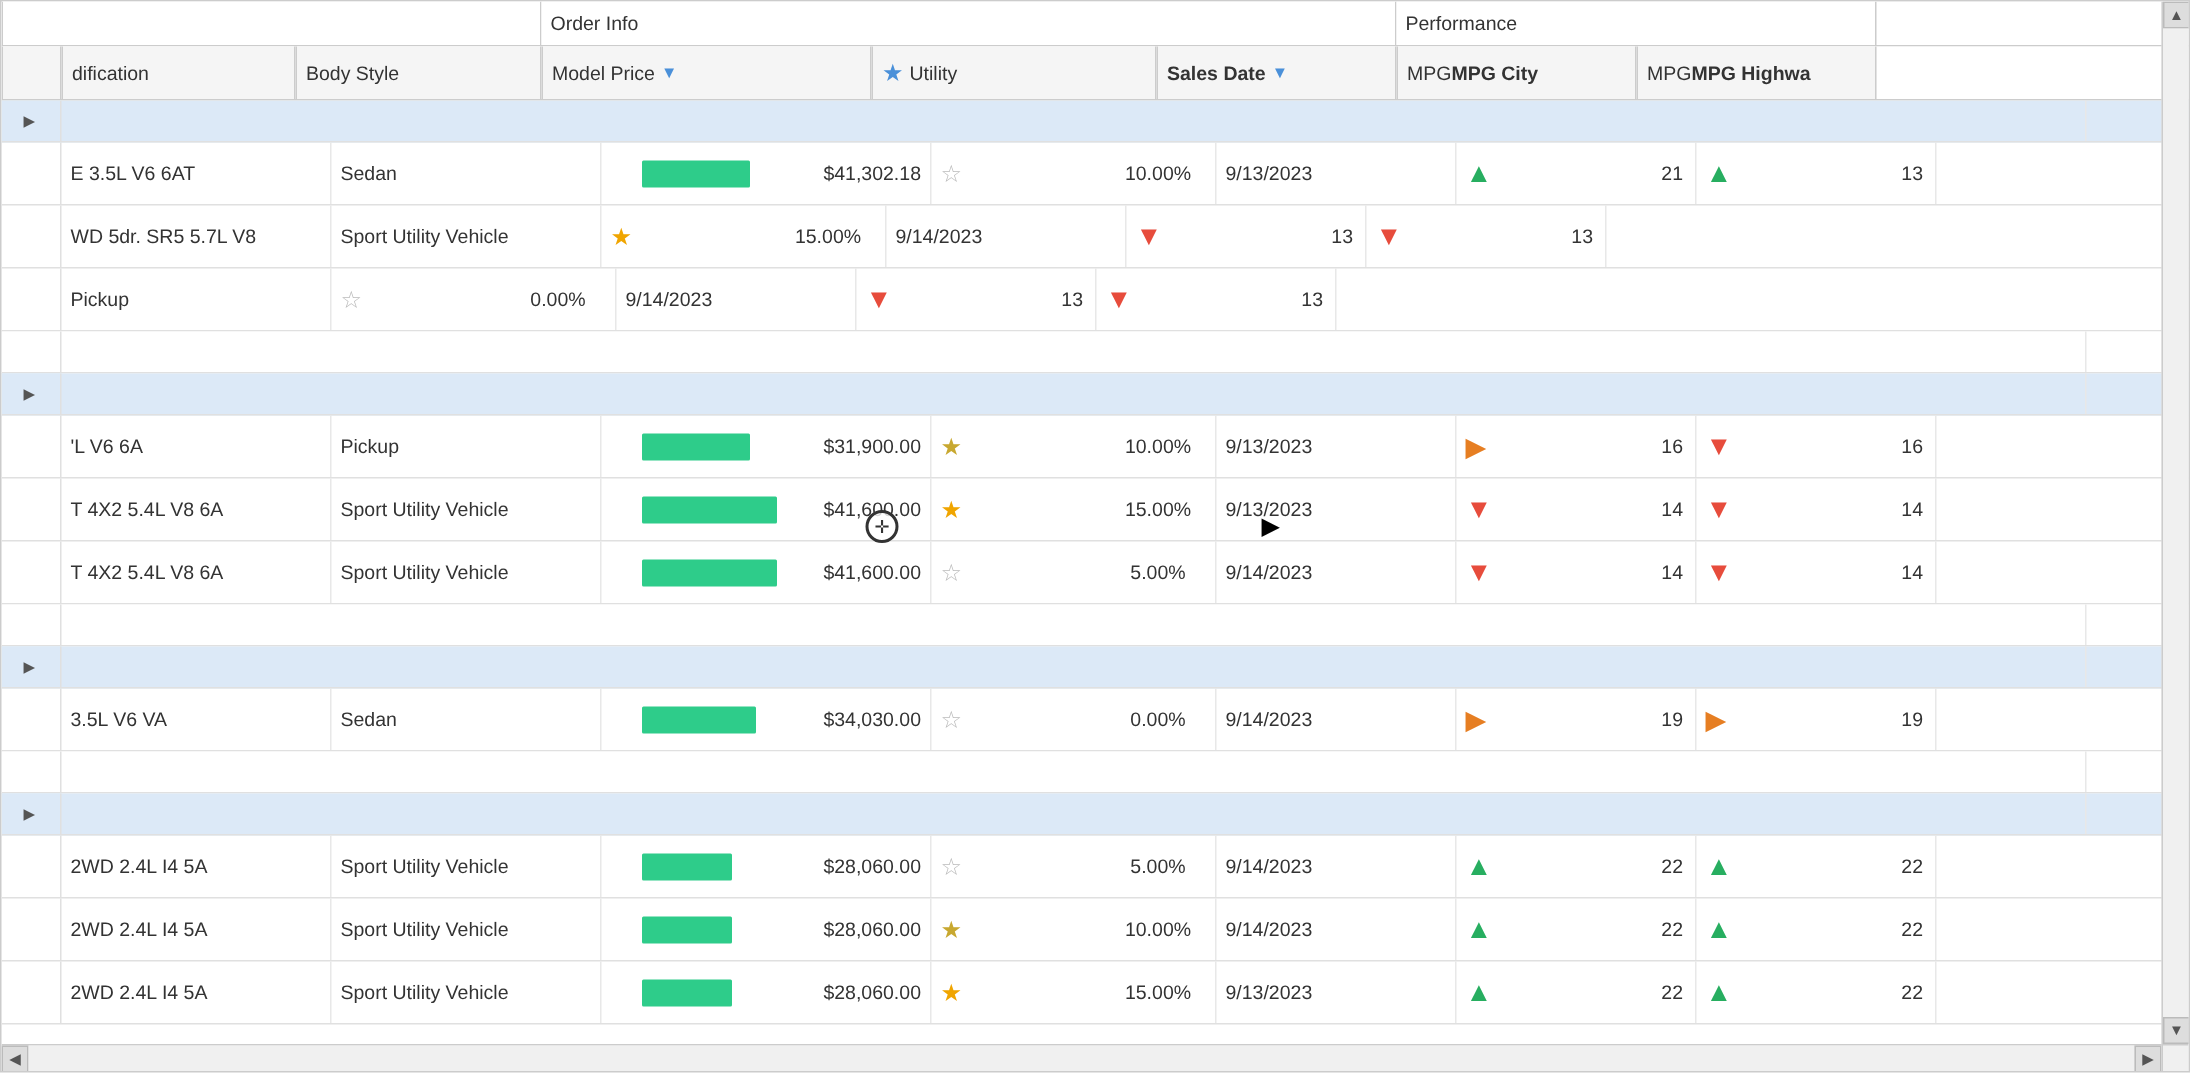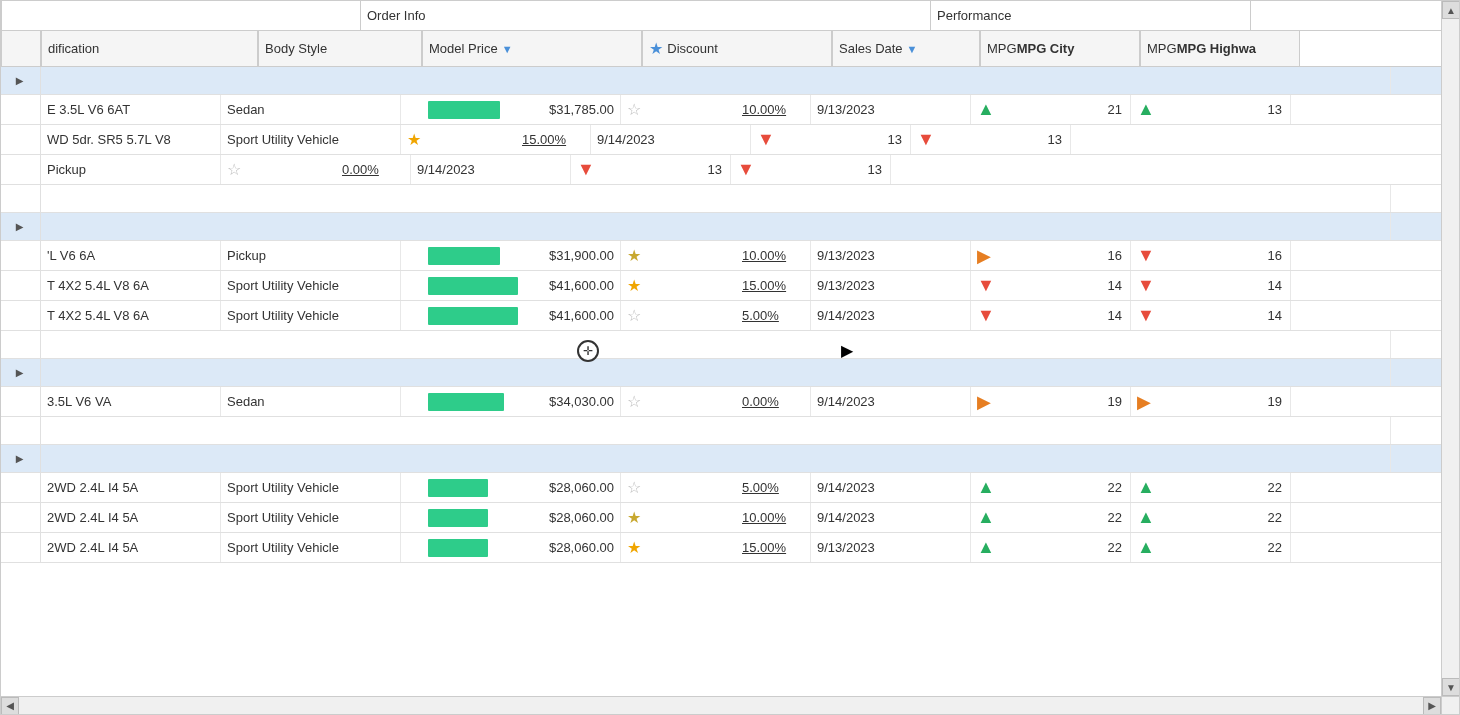--- a/index.html
+++ b/index.html
@@ -44,28 +44,28 @@
       background: #fff;
       border-right: 1px solid #ccc;
       font-weight: normal;
       text-align: right;
     }
 
     .header-cell.col-modification { width: 180px; flex-shrink: 0; }
     .header-cell.col-body-style { width: 164px; flex-shrink: 0; }
     .header-cell.col-model-price { width: 220px; flex-shrink: 0; }
     .header-cell.col-discount { width: 190px; flex-shrink: 0; }
-    .header-cell.col-sales-date { width: 148px; flex-shrink: 0; }
+    .header-cell.col-sales-date { width: 160px; flex-shrink: 0; font-weight: bold; }
     .header-cell.col-mpg-city { width: 160px; flex-shrink: 0; }
     .header-cell.col-mpg-highway { width: 160px; flex-shrink: 0; }
 
     
     .data-row {
       display: flex;
-      height: 30px;
+      height: 42px;
       border-bottom: 1px solid #e0e0e0;
       align-items: center;
     }
 
     .data-row.group-row {
       height: 28px;
       background: #dce9f7;
     }
 
     .data-row.separator {
@@ -120,23 +120,22 @@
     
     .star {
       font-size: 16px;
       margin-right: 4px;
     }
     .star.filled { color: #f0a500; }
     .star.empty { color: #bbb; }
 
     
     .discount-value {
-      text-align: left;
+      text-align: center;
       min-width: 60px;
-      text-decoration: underline;
     }
 
     
     .arrow-up-green { color: #27ae60; font-size: 18px; }
     .arrow-down-red { color: #e74c3c; font-size: 18px; }
     .arrow-right-orange { color: #e67e22; font-size: 18px; }
 
     
     .mpg-value {
       text-align: right;
@@ -288,33 +287,33 @@
       <span>Order Info</span>
     </div>
     <div class="header-cell group-label" style="width:320px; border-right:1px solid #ccc; border-left:none;">
       <span>Performance</span>
     </div>
     <div style="width:18px; flex-shrink:0;"></div>
   </div>
 
   <div class="header-row-2">
     <div class="header-cell col-modification" style="width:40px; border-right:1px solid #ccc;"></div>
-    <div class="header-cell col-modification" style="width:217px;">
+    <div class="header-cell col-modification" style="width:156px;">
       <span>dification</span>
     </div>
     <div class="header-cell col-body-style">
       <span>Body Style</span>
     </div>
     <div class="header-cell col-model-price">
       <span>Model Price</span>
       <span class="filter-icon">▼</span>
     </div>
     <div class="header-cell col-discount">
       <span class="star filled" style="color:#4a90d9; font-size:16px;">★</span>
-      <span>Discount</span>
+      <span>Utility</span>
     </div>
     <div class="header-cell col-sales-date">
       <span>Sales Date</span>
       <span class="filter-icon">▼</span>
     </div>
     <div class="header-cell col-mpg-city">
       <span>MPG </span>
         <strong>MPG City</strong>
     </div>
     <div class="header-cell col-mpg-highway">
@@ -332,21 +331,21 @@
         <div class="data-cell" style="width:1350px;"></div>
       </div>
       <div class="data-row">
         <div style="width:40px; height:100%; border-right:1px solid #e0e0e0; flex-shrink:0;"></div>
         <div class="data-cell col-modification">E 3.5L V6 6AT</div>
         <div class="data-cell col-body-style">Sedan</div>
         <div class="data-cell col-model-price">
           <div class="price-bar-container">
             <div class="price-bar" style="width:72px;"></div>
           </div>
-          <span class="price-value">$31,785.00</span>
+          <span class="price-value">$41,302.18</span>
         </div>
         <div class="data-cell col-discount">
           <span><span class="star empty">☆</span></span>
           <span class="discount-value">10.00%</span>
         </div>
         <div class="data-cell col-sales-date">9/13/2023</div>
         <div class="data-cell col-mpg-city">
           <span><span class="arrow-up-green">▲</span></span>
           <span class="mpg-value">21</span>
         </div>

